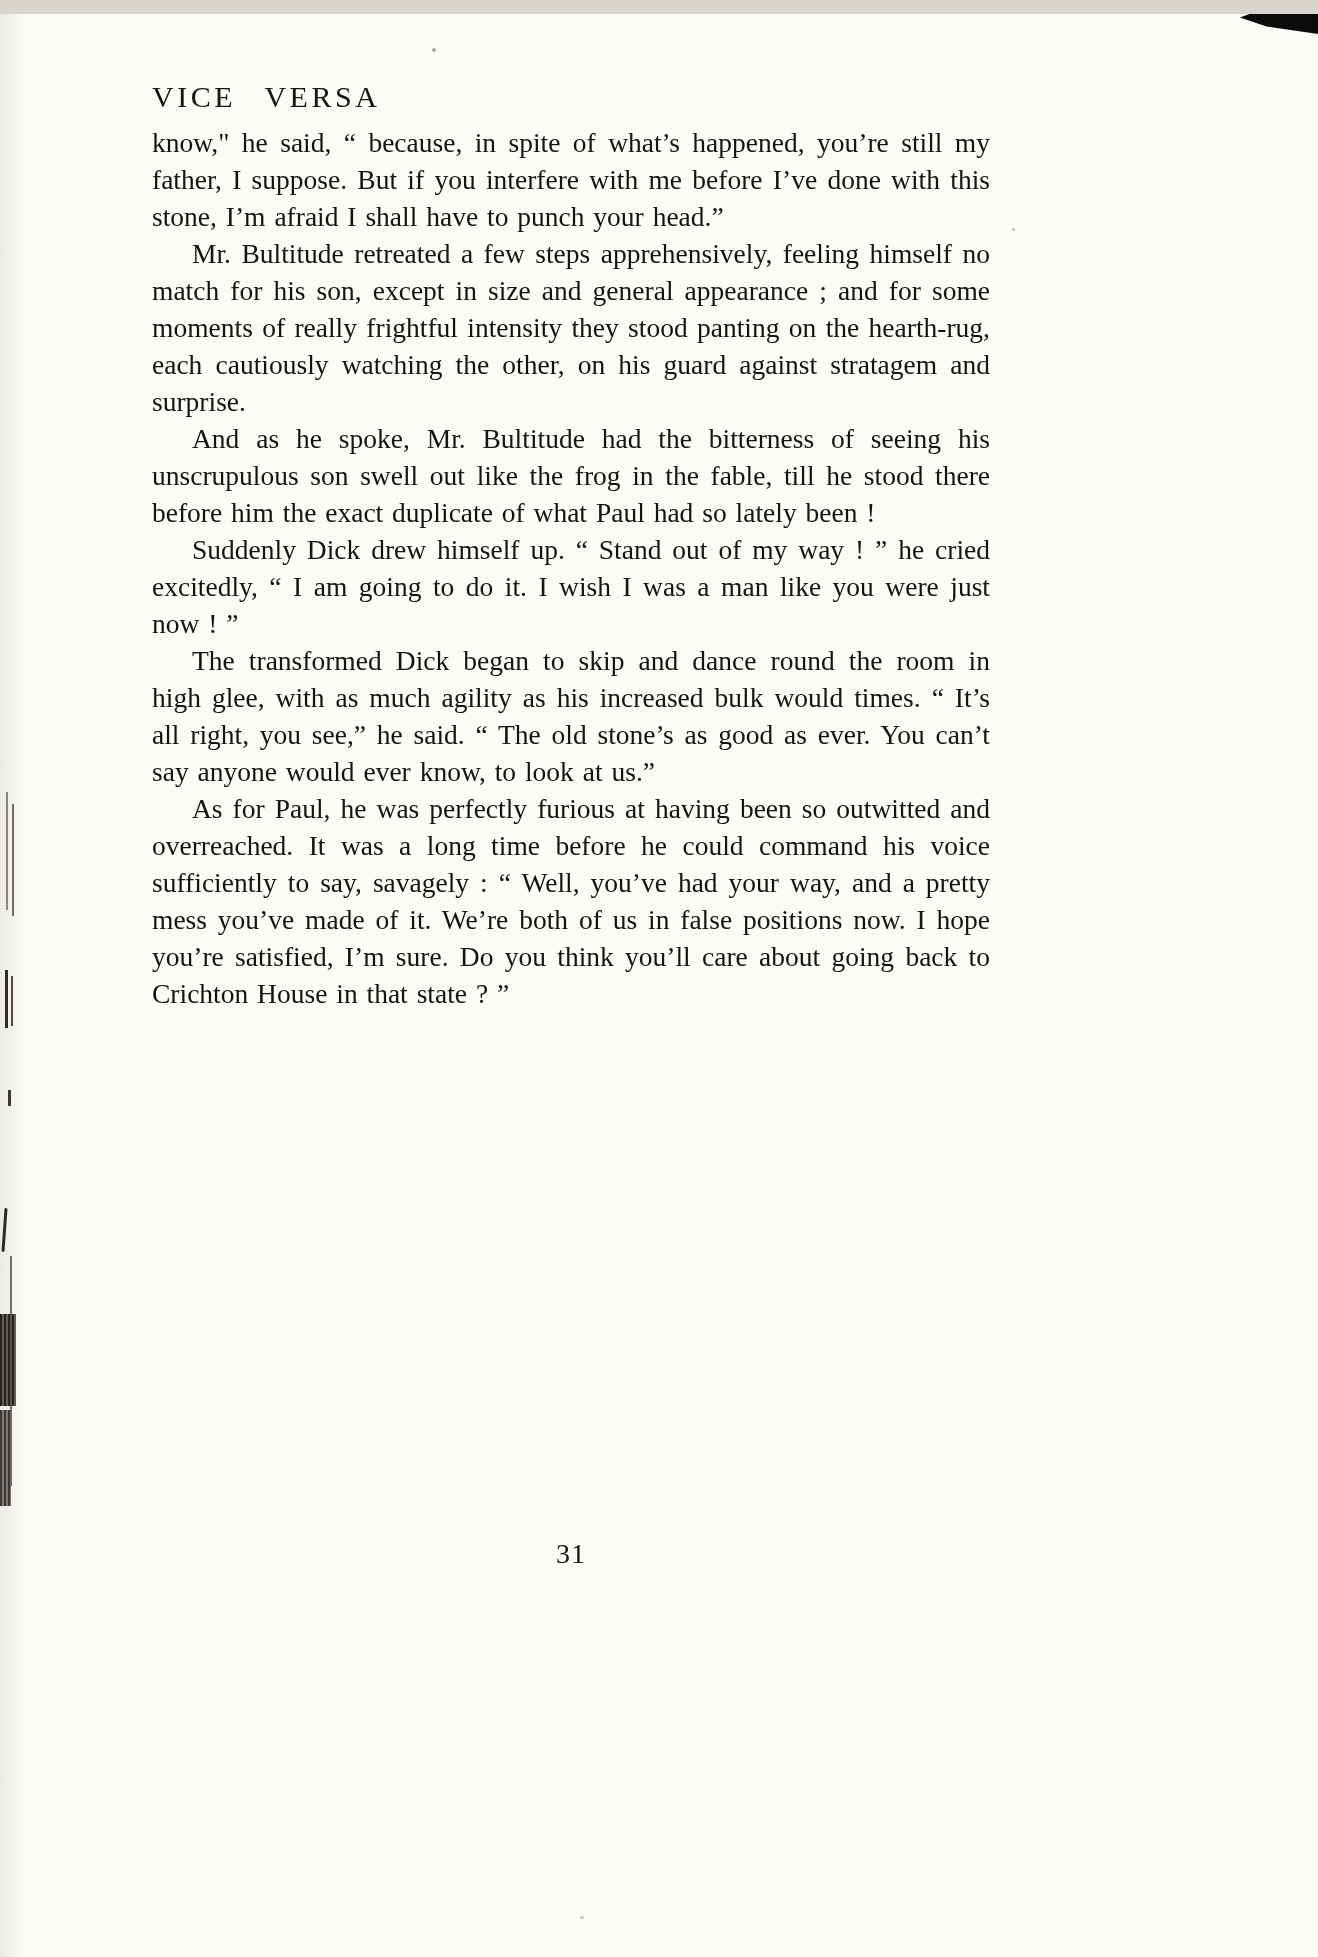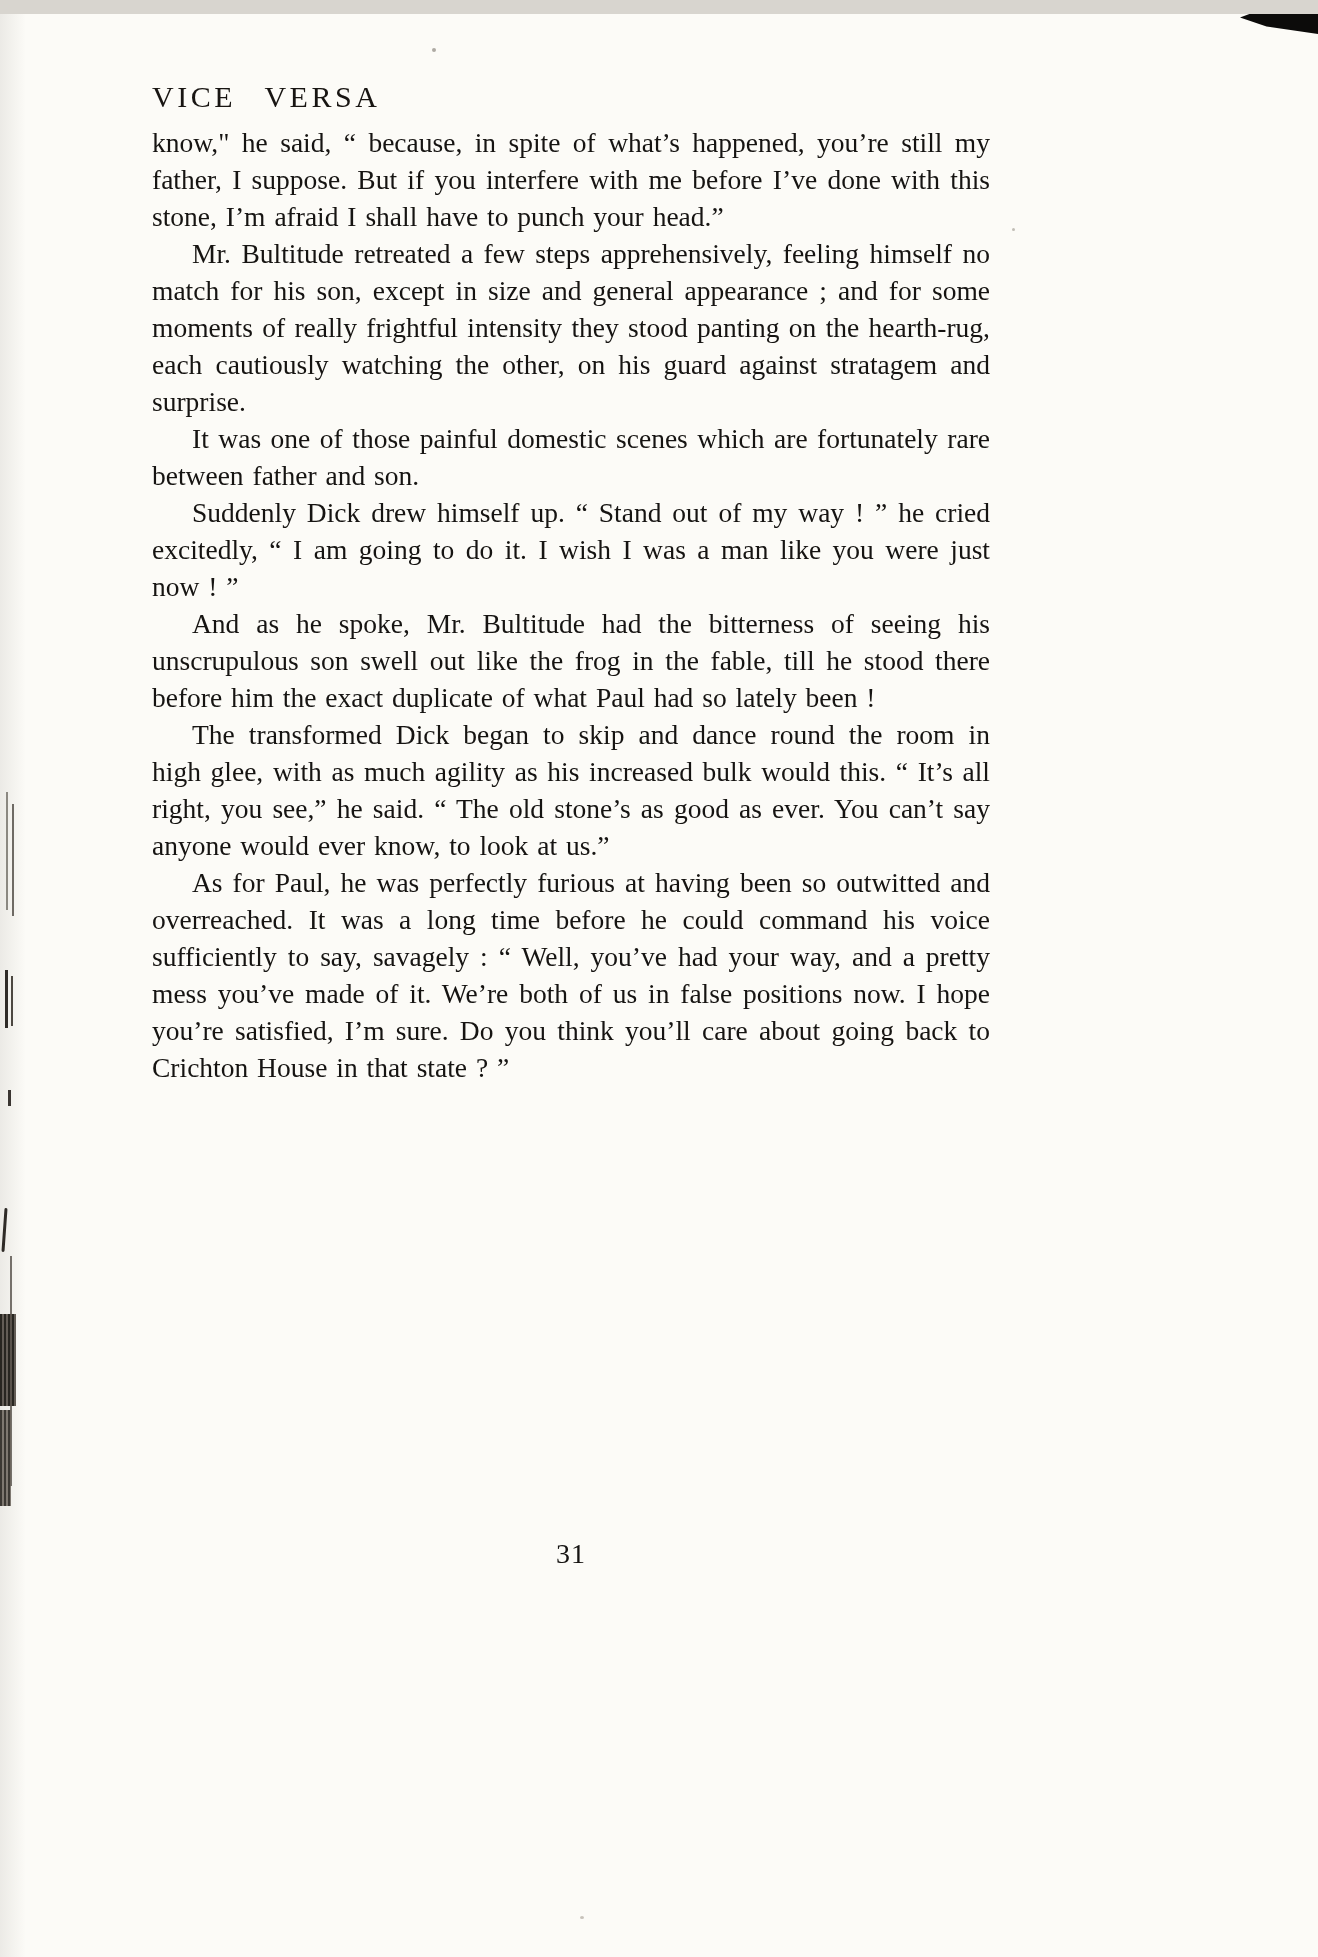--- a/index.html
+++ b/index.html
@@ -108,22 +108,21 @@
   <div class="artifact mark-f2"></div>
   <div class="artifact speck-1"></div>
   <div class="artifact speck-2"></div>
   <div class="artifact speck-3"></div>
 
   <div class="running-header">VICE  VERSA</div>
 
   <div class="text-block">
     <p class="first">know," he said, “ because, in spite of what’s happened, you’re still my father, I suppose. But if you interfere with me before I’ve done with this stone, I’m afraid I shall have to punch your head.”</p>
     <p>Mr. Bultitude retreated a few steps apprehensively, feeling himself no match for his son, except in size and general appearance ; and for some moments of really frightful intensity they stood panting on the hearth-rug, each cautiously watching the other, on his guard against stratagem and surprise.</p>
-    <p>It was one of those painful domestic scenes which are fortunately rare between father and son.</p>
+    <p>And as he spoke, Mr. Bultitude had the bitterness of seeing his unscrupulous son swell out like the frog in the fable, till he stood there before him the exact duplicate of what Paul had so lately been !</p>
     <p>Suddenly Dick drew himself up. “ Stand out of my way ! ” he cried excitedly, “ I am going to do it. I wish I was a man like you were just now ! ”</p>
-    <p>And as he spoke, Mr. Bultitude had the bitterness of seeing his unscrupulous son swell out like the frog in the fable, till he stood there before him the exact duplicate of what Paul had so lately been !</p>
-    <p>The transformed Dick began to skip and dance round the room in high glee, with as much agility as his increased bulk would this. “ It’s all right, you see,” he said. “ The old stone’s as good as ever. You can’t say anyone would ever know, to look at us.”</p>
+    <p>The transformed Dick began to skip and dance round the room in high glee, with as much agility as his increased bulk would times. “ It’s all right, you see,” he said. “ The old stone’s as good as ever. You can’t say anyone would ever know, to look at us.”</p>
     <p>As for Paul, he was perfectly furious at having been so outwitted and overreached. It was a long time before he could command his voice sufficiently to say, savagely : “ Well, you’ve had your way, and a pretty mess you’ve made of it. We’re both of us in false positions now. I hope you’re satisfied, I’m sure. Do you think you’ll care about going back to Crichton House in that state ? ”</p>
   </div>
 
   <div class="page-number">31</div>
 
 </div>
 
 </body></html>

